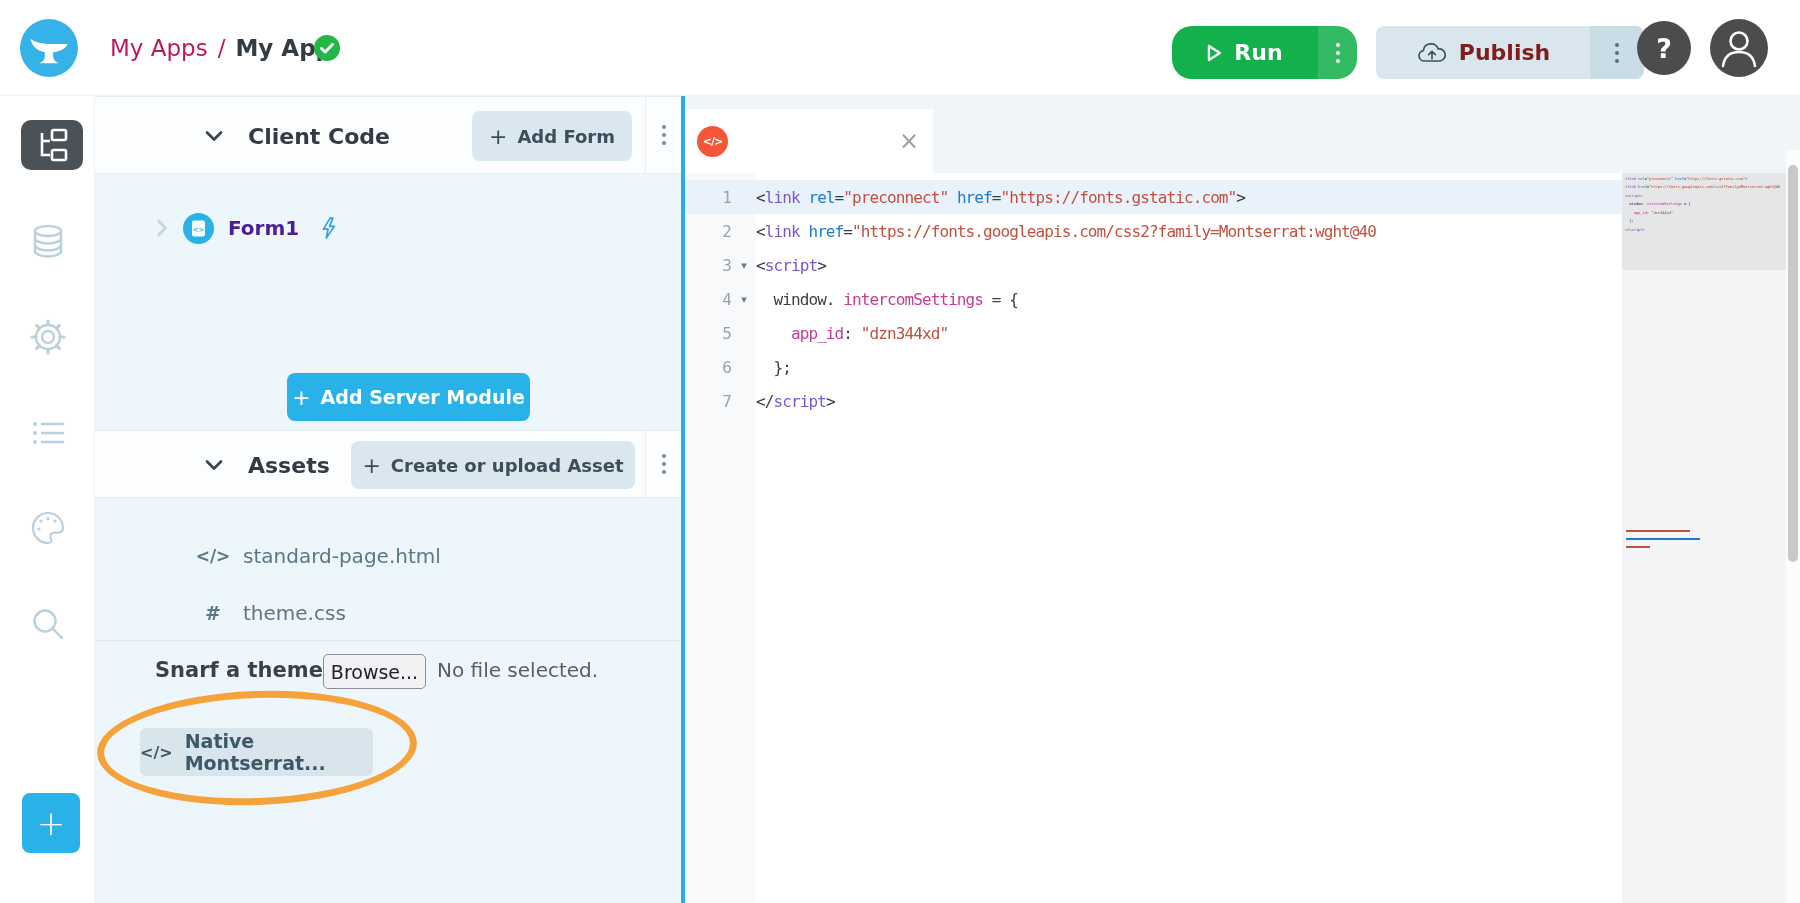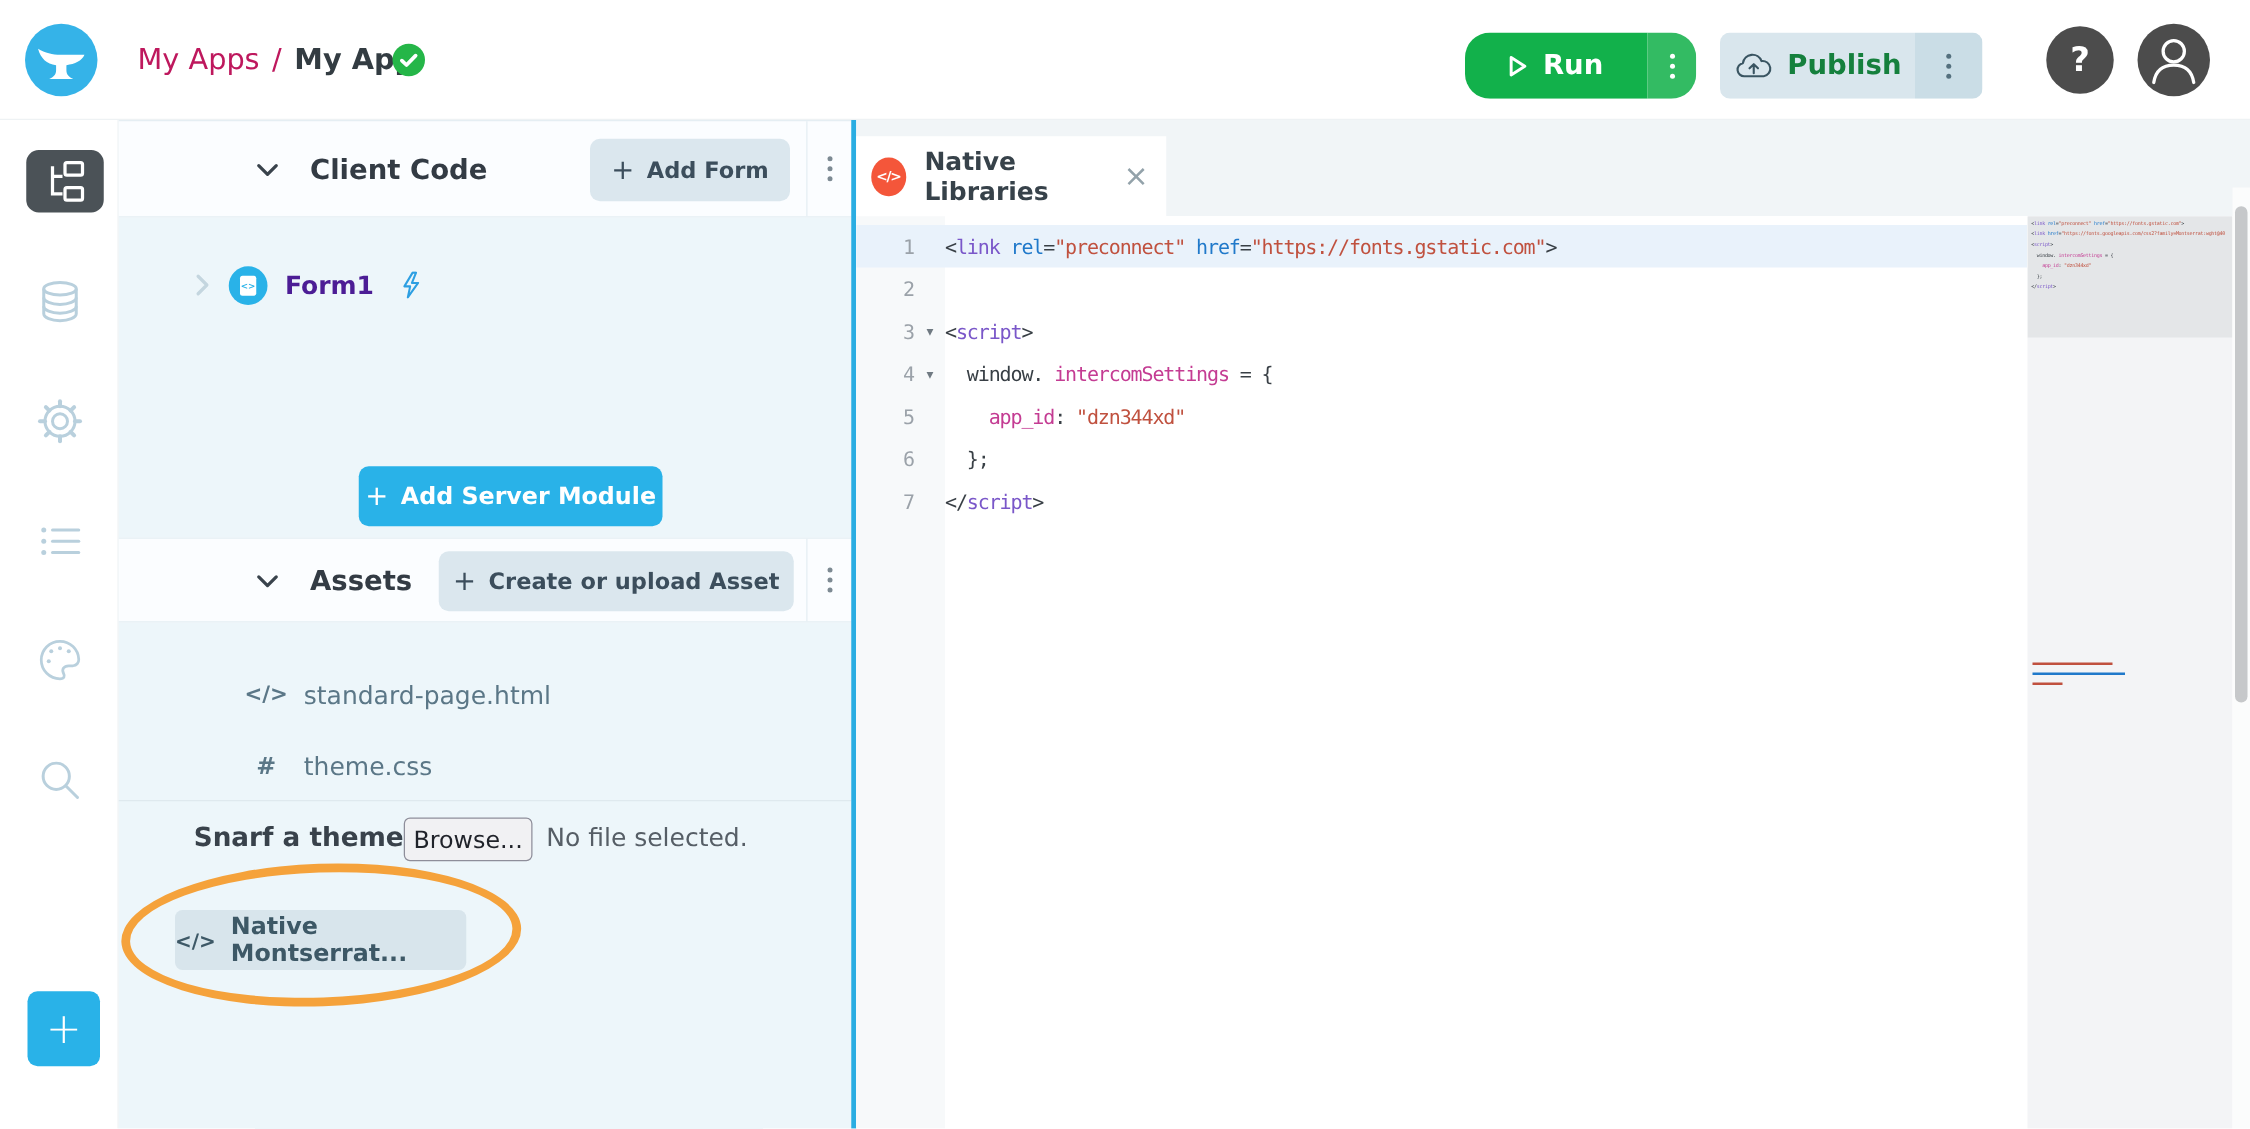--- a/index.html
+++ b/index.html
@@ -13,21 +13,21 @@
   .breadcrumb { position:absolute; left:110px; top:0; height:96px; display:flex; align-items:center; gap:10px; font-size:23px; }
   .bc-gray { color:#be185d; }
   .bc-app { color:#333c42; font-weight:bold; }
   .check-badge { position:absolute; left:314px; top:35px; width:26px; height:26px; border-radius:50%; background:#25b648; display:flex; align-items:center; justify-content:center; }
 
   .split-btn { position:absolute; top:26px; height:53px; border-radius:8px; overflow:hidden; display:flex; cursor:pointer; }
   .run-btn { left:1172px;border-radius:20px; }
   .run-main { width:146px; background:#12b14b; color:#fff; font-weight:bold; font-size:22px; display:flex; align-items:center; justify-content:center; gap:12px; }
   .run-more { width:39px; background:#33bb63; display:flex; align-items:center; justify-content:center; }
   .publish-btn { left:1376px; }
-  .pub-main { width:156px; background:#d9e6ed; color:#15803d; font-weight:bold; font-size:22px; display:flex; align-items:center; justify-content:center; gap:11px; }
+  .pub-main { width:214px; background:#d9e6ed; color:#7f1d1d; font-weight:bold; font-size:22px; display:flex; align-items:center; justify-content:center; gap:11px; }
   .pub-more { width:54px; background:#cadde6; display:flex; align-items:center; justify-content:center; }
   .kebab { display:flex; flex-direction:column; gap:4px; }
   .kebab .dot { width:4px; height:4px; border-radius:50%; }
   .kebab.white .dot { background:#fff; }
   .kebab.slate .dot { background:#54707e; }
   .kebab.gray .dot { background:#7d8a93; }
 
   .circle-btn { position:absolute; border-radius:50%; background:#4c4c4c; display:flex; align-items:center; justify-content:center; cursor:pointer; }
   .help-btn { left:1637px; top:21px; width:54px; height:54px; color:#fff; font-size:27px; font-weight:bold; }
   .avatar-btn { left:1710px; top:19px; width:58px; height:58px; }
@@ -368,36 +368,36 @@
       </div>
       <div class="annotation"></div>
     </div>
   </div>
 
   <div class="divider-blue"></div>
 
   <div class="tabbar">
     <div class="tab-active">
       <span class="tab-icon">&lt;/&gt;</span>
-      <span class="tab-label">Native Libraries</span>
       <span class="tab-close">×</span>
     </div>
   </div>
 
   <div class="editor">
     <div class="gutter-bg"></div>
     <div class="code-area">
         <div class="cm-line active">
           <span class="ln-num">1</span>
           <span class="ln-fold"></span>
           <span class="ln-text"><span class="tk-p">&lt;</span><span class="tk-t">link</span><span class="tk-p"> </span><span class="tk-a">rel</span><span class="tk-p">=</span><span class="tk-s">"preconnect"</span><span class="tk-p"> </span><span class="tk-a">href</span><span class="tk-p">=</span><span class="tk-s">"https://fonts.gstatic.com"</span><span class="tk-p">&gt;</span></span>
         </div>
         <div class="cm-line">
           <span class="ln-num">2</span>
           <span class="ln-fold"></span>
+          <span class="ln-text"><span class="tk-p">&lt;</span><span class="tk-t">link</span><span class="tk-p"> </span><span class="tk-a">href</span><span class="tk-p">=</span><span class="tk-s">"https://fonts.googleapis.com/css2?family=Montserrat:wght@40</span></span>
         </div>
         <div class="cm-line">
           <span class="ln-num">3</span>
           <span class="ln-fold">▾</span>
           <span class="ln-text"><span class="tk-p">&lt;</span><span class="tk-t">script</span><span class="tk-p">&gt;</span></span>
         </div>
         <div class="cm-line">
           <span class="ln-num">4</span>
           <span class="ln-fold">▾</span>
           <span class="ln-text"><span class="tk-p">  window. </span><span class="tk-v">intercomSettings</span><span class="tk-p"> = {</span></span>

